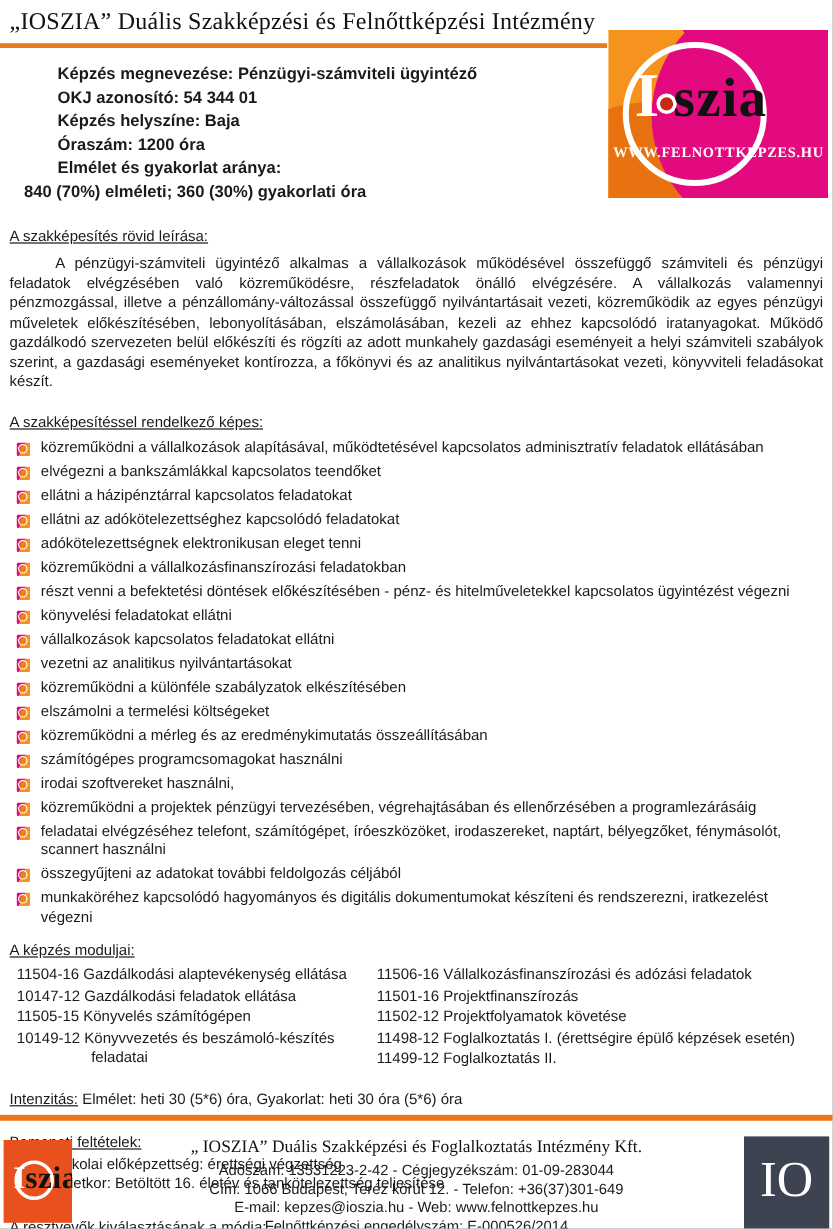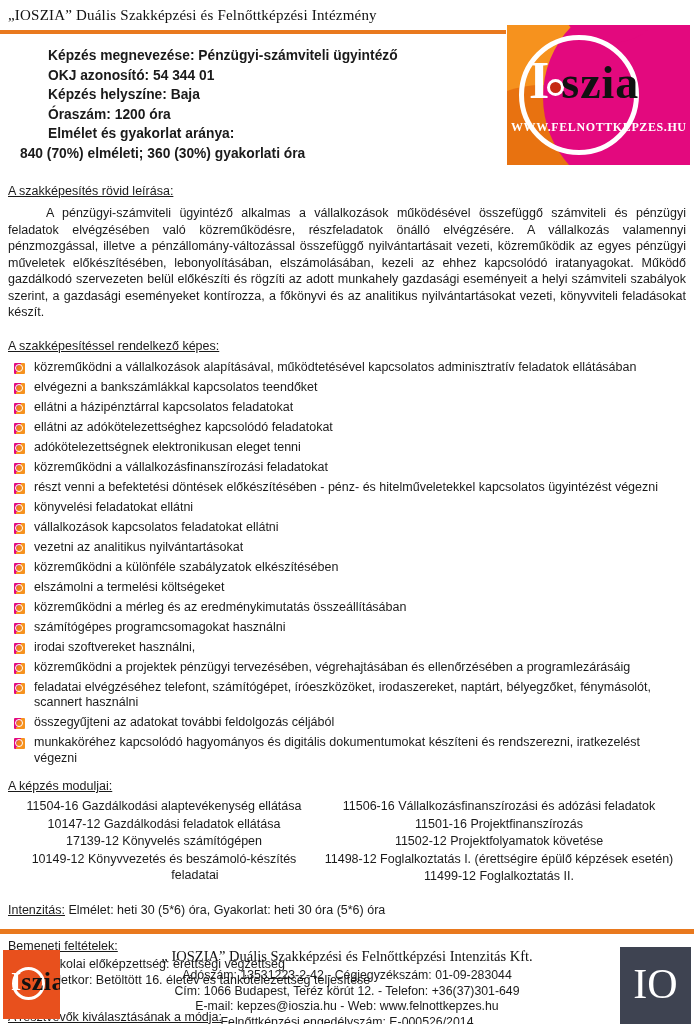--- a/index.html
+++ b/index.html
@@ -4,21 +4,21 @@
 <style>
   * { margin:0; padding:0; box-sizing:border-box; }
   html,body { background:#888; }
   .page {
     position:relative; width:694px; height:1024px; margin:0 auto;
     background:#ffffff; overflow:hidden;
     font-family:"Liberation Sans", sans-serif; color:#1a1a1a;
   }
   
   .doc-title {
-    font-family:"Liberation Serif", serif; font-size:15px; font-weight:normal;
+    font-family:"Liberation Serif", serif; font-size:20px; font-weight:normal;
     color:#111; margin:7px 8px 0 8px; letter-spacing:0.2px;
   }
   .header-rule { width:506px; height:4px; background:#E9791E; margin-top:6px; }
   
   .logo {
     position:absolute; top:25px; right:4px; width:183px; height:140px;
     background:#F6921E; overflow:hidden;padding-left:12px;
   }
   .logo-swirl {
     position:absolute; left:-55px; bottom:-70px; width:180px; height:150px;
@@ -73,21 +73,21 @@
   }
   .cap-bullet::after {
     content:""; position:absolute; left:1px; top:1px; width:6px; height:6px;
     border-radius:50%; border:1px solid #ffffff;
     background:radial-gradient(circle at 65% 60%, #F08419 45%, #C4077A 100%);
   }
   .cap-text { font-size:12.5px; line-height:15.5px; }
   
   .mod-heading { margin-top:13px; }
   .mod-columns { display:flex; margin:5px 8px 0 14px; }
-  .mod-col { list-style:none;text-align:center; }
+  .mod-col { list-style:none; }
   .mod-col.left { width:300px; }
   .mod-col.right { width:370px; }
   .mod-item {
     font-size:12.5px; line-height:16.5px;
     padding-left:62px; text-indent:-62px; margin-bottom:1px;
   }
   
   .intensity-line { margin:17px 8px 0 8px; font-size:12.5px; }
   .intensity-label { text-decoration:underline; }
   .entry-heading { margin-top:22px; }
@@ -182,21 +182,21 @@
         <span class="cap-text">ellátni az adókötelezettséghez kapcsolódó feladatokat</span>
       </li>
 
       <li class="cap-item">
         <span class="cap-bullet"></span>
         <span class="cap-text">adókötelezettségnek elektronikusan eleget tenni</span>
       </li>
 
       <li class="cap-item">
         <span class="cap-bullet"></span>
-        <span class="cap-text">közreműködni a vállalkozásfinanszírozási feladatokat</span>
+        <span class="cap-text">közreműködni a vállalkozásfinanszírozási feladatokban</span>
       </li>
 
       <li class="cap-item">
         <span class="cap-bullet"></span>
         <span class="cap-text">részt venni a befektetési döntések előkészítésében - pénz- és hitelműveletekkel kapcsolatos ügyintézést végezni</span>
       </li>
 
       <li class="cap-item">
         <span class="cap-bullet"></span>
         <span class="cap-text">könyvelési feladatokat ellátni</span>
@@ -259,21 +259,21 @@
     </ul>
 
   <div class="section-heading mod-heading">A képzés moduljai:</div>
   <div class="mod-columns">
     <ul class="mod-col left">
 
         <li class="mod-item">11504-16 Gazdálkodási alaptevékenység ellátása</li>
 
         <li class="mod-item">10147-12 Gazdálkodási feladatok ellátása</li>
 
-        <li class="mod-item">17139-12 Könyvelés számítógépen</li>
+        <li class="mod-item">11505-15 Könyvelés számítógépen</li>
 
         <li class="mod-item">10149-12 Könyvvezetés és beszámoló-készítés feladatai</li>
       </ul>
     <ul class="mod-col right">
 
         <li class="mod-item">11506-16 Vállalkozásfinanszírozási és adózási feladatok</li>
 
         <li class="mod-item">11501-16 Projektfinanszírozás</li>
 
         <li class="mod-item">11502-12 Projektfolyamatok követése</li>
@@ -298,21 +298,21 @@
 
   <div class="footer">
     <div class="footer-rule"></div>
 
     <div class="f-logo-left">
       <div class="f-ring"></div>
       <div class="f-logo-left-text"><span class="f-i">I</span><span class="f-szia">szia</span></div>
     </div>
 
     <div class="footer-text">
-      <div class="f-company">„ IOSZIA” Duális Szakképzési és Felnőttképzési Intenzitás Kft.</div>
+      <div class="f-company">„ IOSZIA” Duális Szakképzési és Foglalkoztatás Intézmény Kft.</div>
       <div class="f-line">Adószám: 13531223-2-42 - Cégjegyzékszám: 01-09-283044</div>
       <div class="f-line">Cím: 1066 Budapest, Teréz körút 12. - Telefon: +36(37)301-649</div>
       <div class="f-line">E-mail: kepzes@ioszia.hu - Web: www.felnottkepzes.hu</div>
       <div class="f-line">Felnőttképzési engedélyszám: E-000526/2014</div>
     </div>
 
     <div class="f-logo-right">IO</div>
   </div>
 
 </div>

